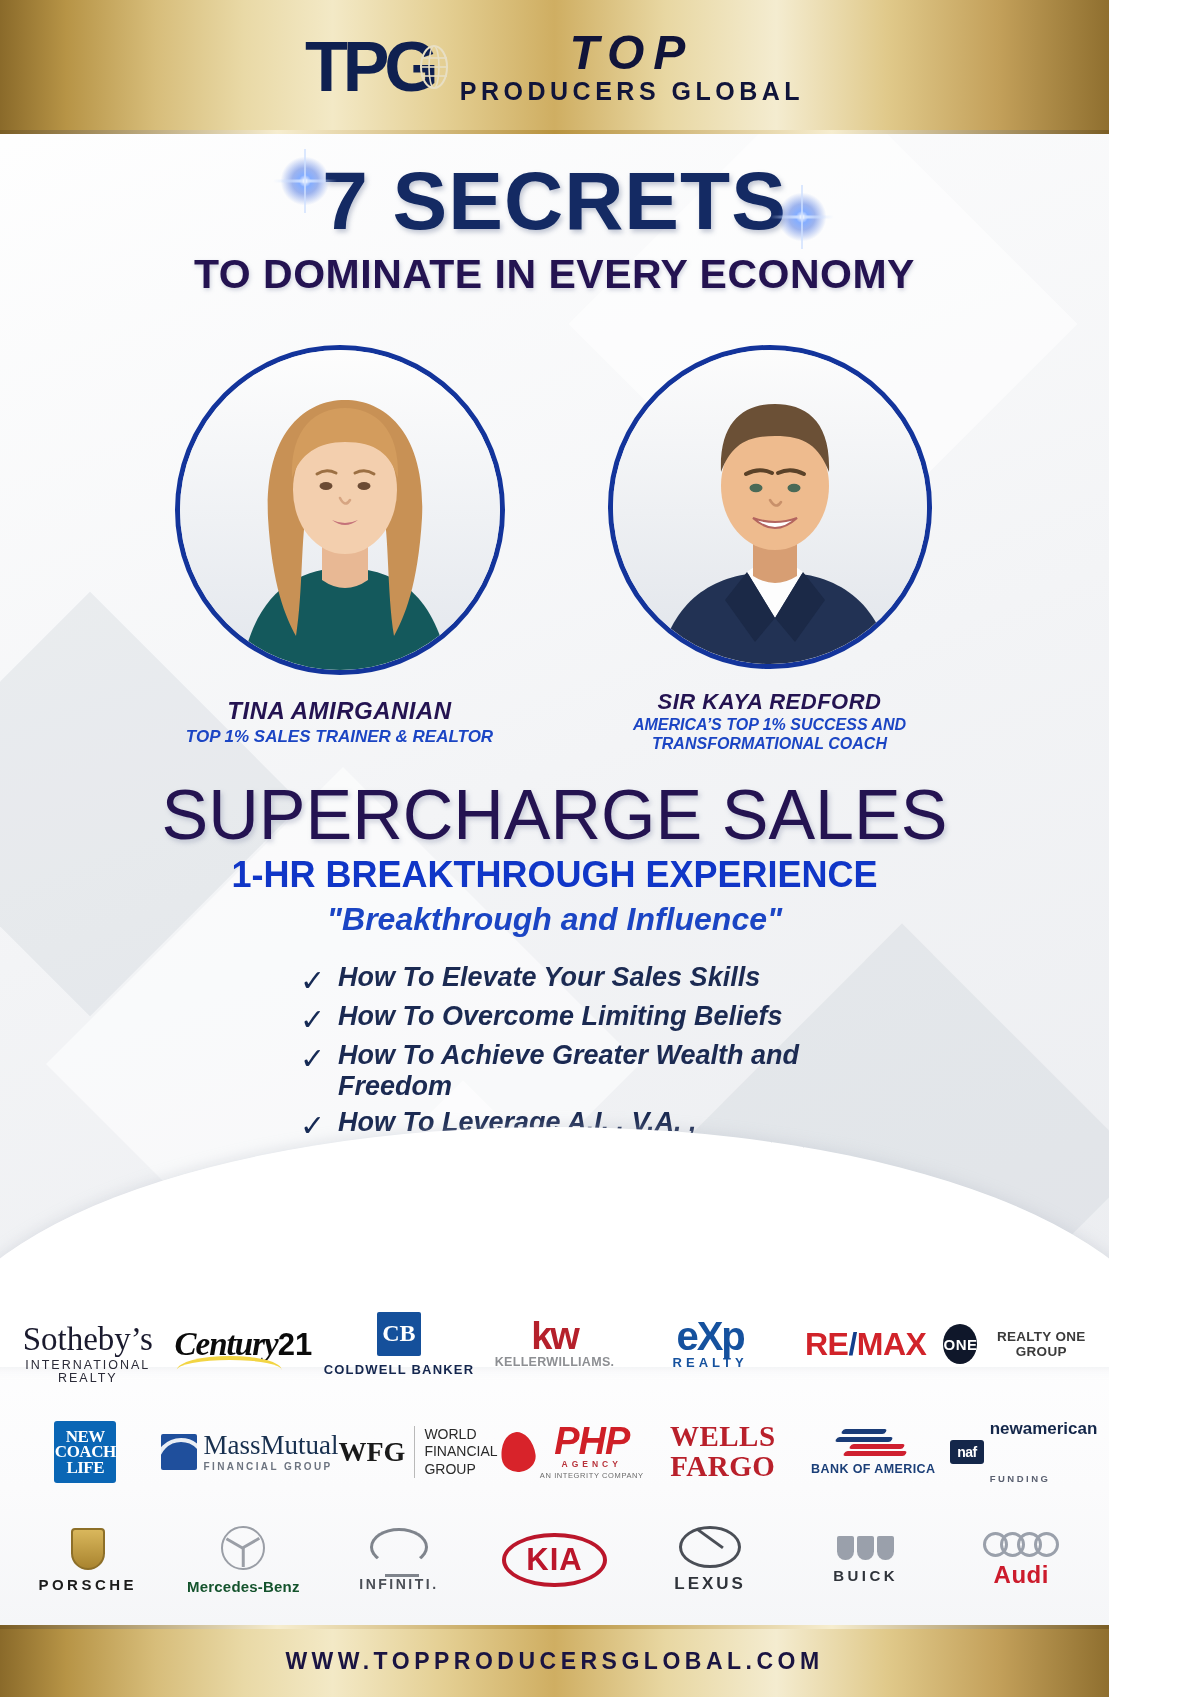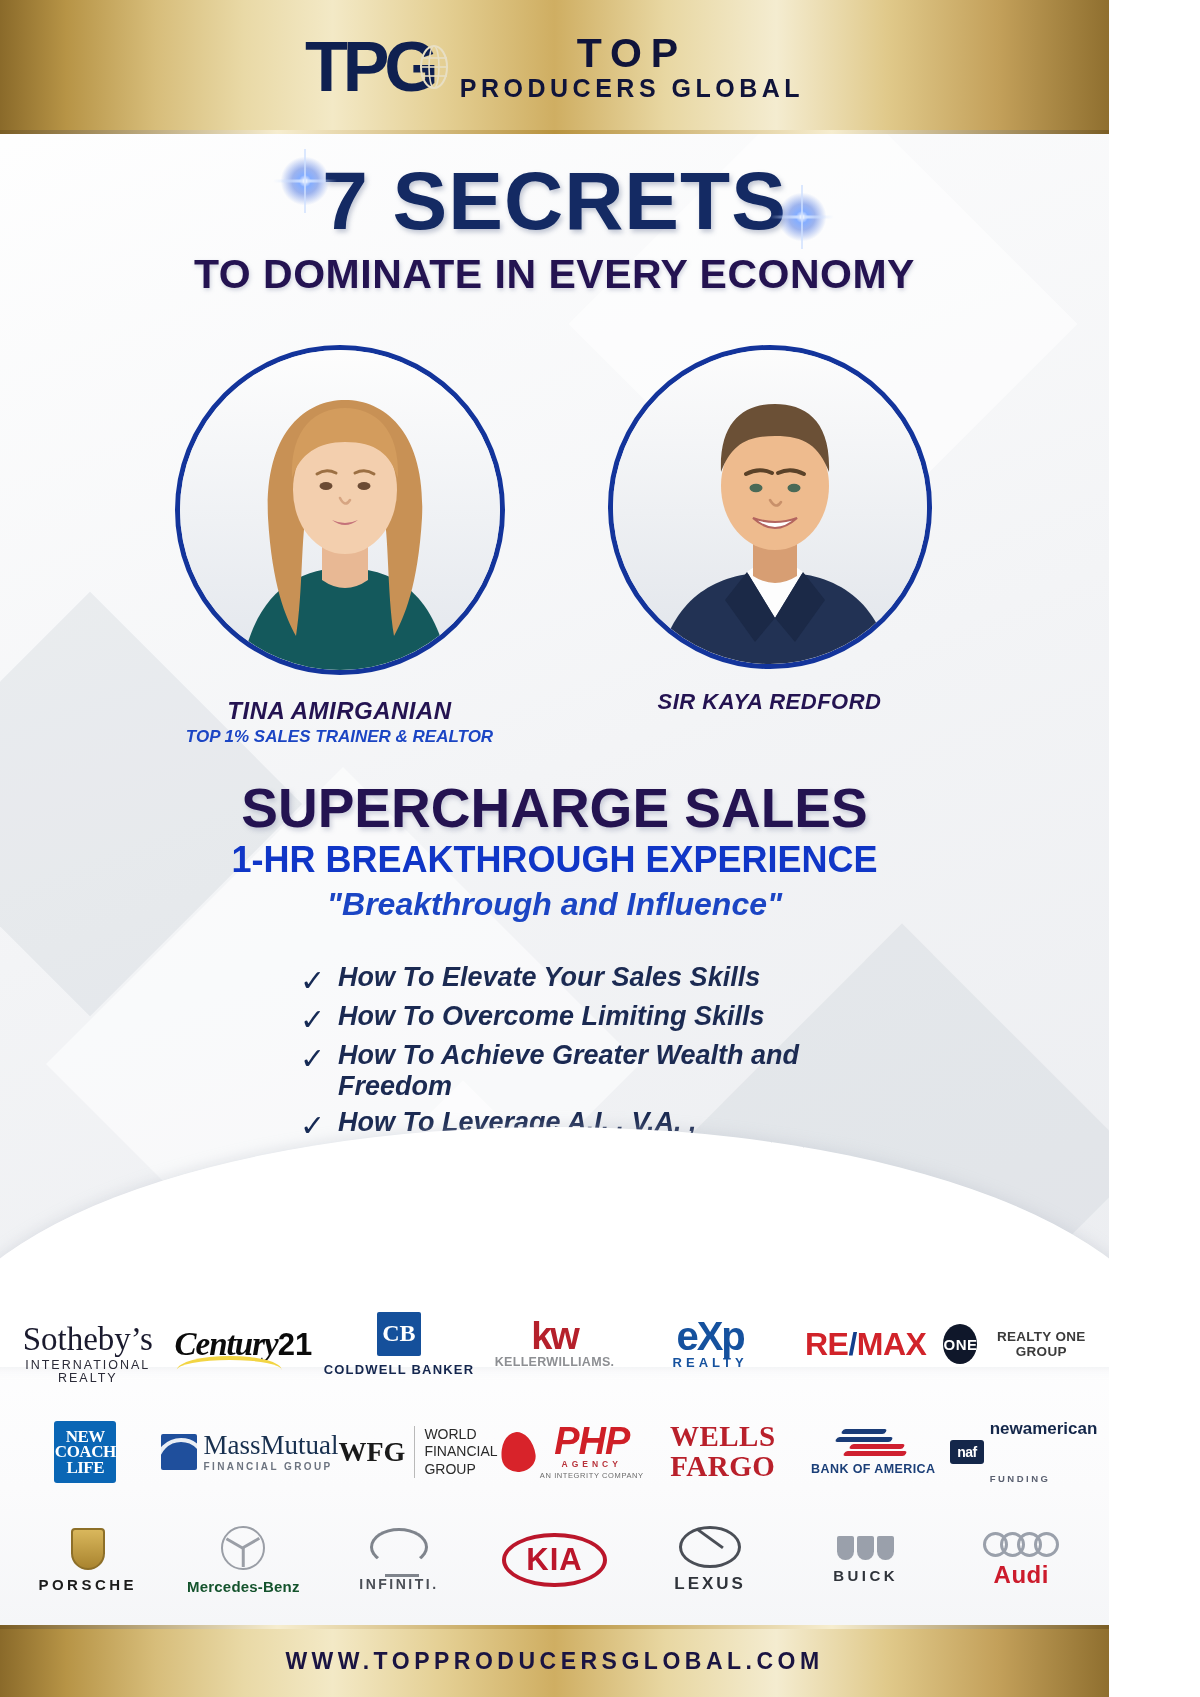--- a/index.html
+++ b/index.html
@@ -48,22 +48,22 @@
     display: flex; align-items: center;
   }
   .tpg-mark .g-wrap { position: relative; display: inline-block; }
   .globe {
     position: absolute; left: 50%; top: 50%;
     transform: translate(-50%,-50%);
     width: 40px; height: 46px;
   }
   .brand-words { display: flex; flex-direction: column; align-items: center; }
   .brand-top {
-    font-size: 41px; font-weight: 700; letter-spacing: 9px;
-    color: #10143a; line-height: 1.05;
+    font-size: 48px; font-weight: 700; letter-spacing: 9px;
+    color: #10143a; line-height: 1.05; font-style: italic;
   }
   .brand-sub {
     font-size: 25px; font-weight: 700; letter-spacing: 4.5px;
     color: #10143a; line-height: 1.1;
   }
 
   
   #bg {
     position: absolute; left: 0; top: 134px; width: 100%; height: 1563px;
     background:
@@ -116,21 +116,21 @@
   .speaker.two .speaker-name { font-size: 22px; margin-top: 20px; }
   .speaker-role {
     font-size: 17px; font-weight: 800; font-style: italic;
     color: #1b45c4; line-height: 1.18; margin-top: 2px;
   }
   .speaker.two .speaker-role { font-size: 16px; }
 
   
   #offer { position: absolute; top: 780px; left: 0; width: 100%; text-align: center; }
   #offer-title {
-    font-size: 55px; font-weight: 700; color: #241351;
+    font-size: 70px; font-weight: 400; color: #241351;
     letter-spacing: 0px; line-height: 1.02;
     text-shadow: 2px 3px 5px rgba(120,130,160,0.35);
   }
   #offer-sub {
     margin-top: 4px; font-size: 36px; font-weight: 800; color: #1036c7;
     letter-spacing: 0px; line-height: 1.1;
   }
   #offer-quote {
     margin-top: 6px; font-size: 32px; font-weight: 700; font-style: italic;
     color: #1b45c4; letter-spacing: 0px;
@@ -385,37 +385,38 @@
           <path d="M133 124 q13 -7 26 -1" stroke="#5b4228" stroke-width="4" fill="none" stroke-linecap="round"></path>
           <path d="M165 123 q13 -6 26 1" stroke="#5b4228" stroke-width="4" fill="none" stroke-linecap="round"></path>
           <ellipse cx="143" cy="138" rx="6.5" ry="4.2" fill="#4a6a57"></ellipse>
           <ellipse cx="181" cy="138" rx="6.5" ry="4.2" fill="#4a6a57"></ellipse>
           <path d="M157 150 q6 10 11 2" stroke="#c8906a" stroke-width="2.6" fill="none" stroke-linecap="round"></path>
 
           <path d="M140 168 q22 20 44 0 q-22 8 -44 0 Z" fill="#ffffff" stroke="#b3655f" stroke-width="2"></path>
         </svg>
       </div>
       <div class="speaker-name">SIR KAYA REDFORD</div>
+      <div class="speaker-role">AMERICA’S TOP 1% SUCCESS AND TRANSFORMATIONAL COACH</div>
     </div>
   </div>
 
   <div id="offer">
     <div id="offer-title">SUPERCHARGE SALES</div>
     <div id="offer-sub">1-HR BREAKTHROUGH EXPERIENCE</div>
     <div id="offer-quote">"Breakthrough and Influence"</div>
   </div>
 
   <div id="bullets">
     <div class="bullet">
       <span class="check">✓</span>
       <span class="bullet-text">How To Elevate Your Sales Skills</span>
     </div>
     <div class="bullet">
       <span class="check">✓</span>
-      <span class="bullet-text">How To Overcome Limiting Skills</span>
+      <span class="bullet-text">How To Overcome Limiting Beliefs</span>
     </div>
     <div class="bullet">
       <span class="check">✓</span>
       <span class="bullet-text">How To Achieve Greater Wealth and Freedom</span>
     </div>
     <div class="bullet">
       <span class="check">✓</span>
       <span class="bullet-text">How To Leverage A.I. , V.A. , Automation, Systems and Marketing</span>
     </div>
     <div class="bullet">

